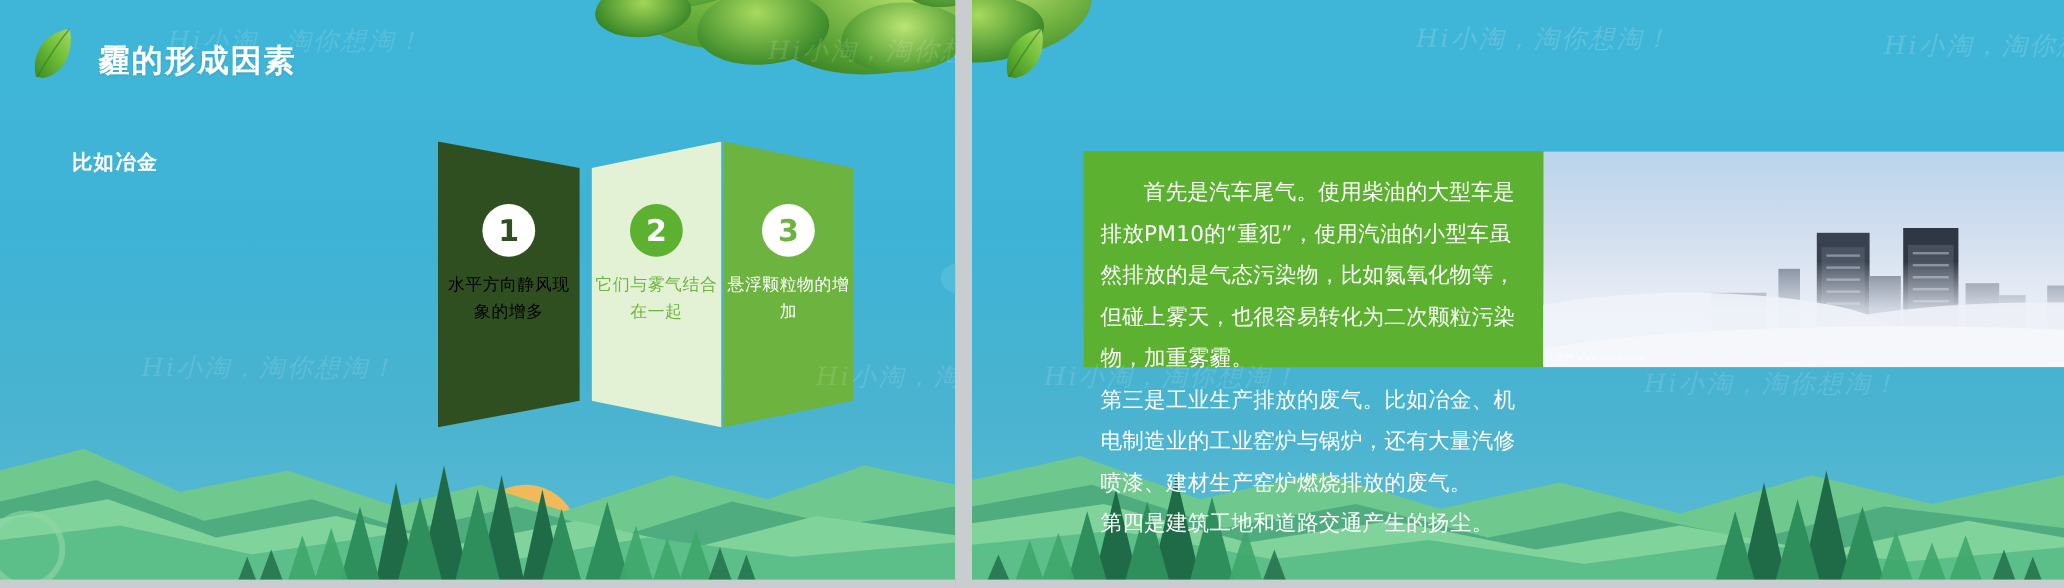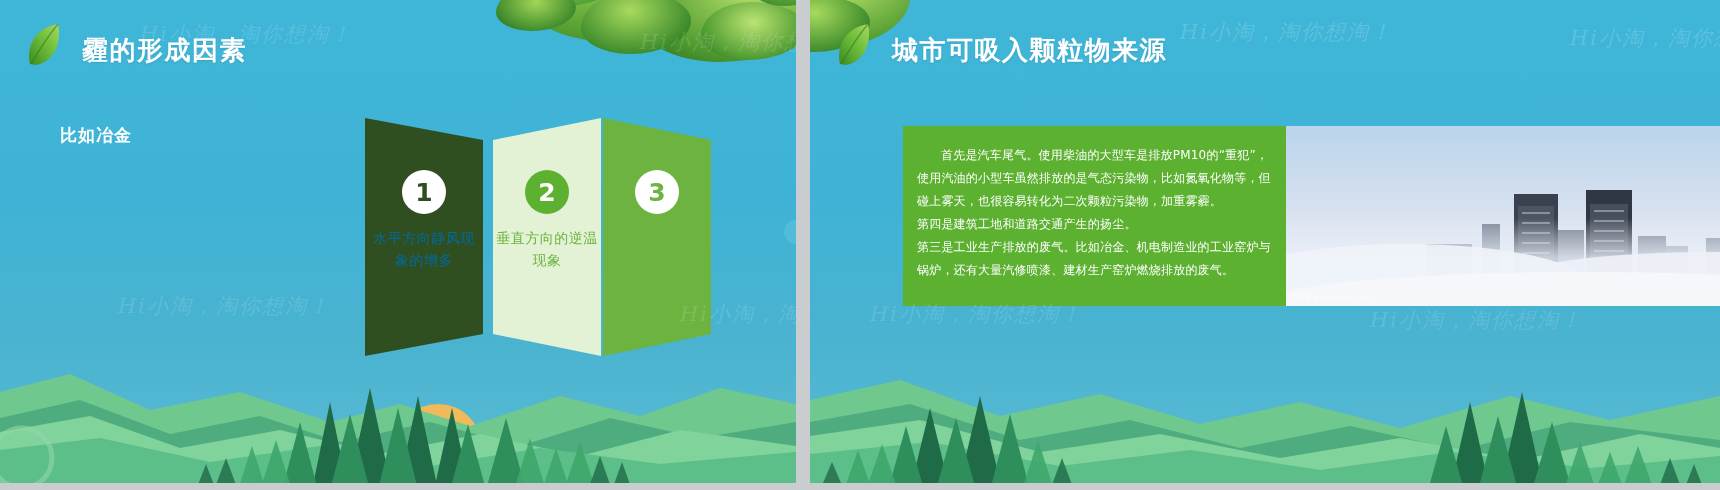--- a/index.html
+++ b/index.html
@@ -83,21 +83,21 @@
   
   .cloud { position:absolute; z-index:5; }
 
   
   .green-panel {
     position:absolute; left:93px; top:126px; width:1004px; height:180px;
     background:#5cb130; z-index:6;
   }
   .green-text {
     position:absolute; left:14px; top:18px; right:14px;
-    color:#ffffff; font-size:12px; line-height:1.92; letter-spacing:.2px;
+    color:#ffffff; font-size:18px; line-height:1.92; letter-spacing:.2px;
     font-family:"DejaVu Sans","Liberation Sans",sans-serif;
   }
   .photo {
     position:absolute; left:383px; top:0; width:621px; height:180px;
     overflow:hidden;
   }
   .photo svg { display:block; width:100%; height:100%; }
   .photo-watermark {
     position:absolute; left:4px; bottom:3px;
     font-size:7px; color:rgba(255,255,255,.75); letter-spacing:.2px;
@@ -172,48 +172,49 @@
       <div class="chev chev-1">
         <div class="shape">
           <svg viewBox="0 0 128 238" preserveAspectRatio="none">
             <polygon points="0,0 118,22 118,216 0,238" fill="#2f4f21"></polygon>
           </svg>
         </div>
         <div class="content" style="padding-right:10px;">
           <div class="badge" style="background:#ffffff;color:#2f4f21;">
             <span>1</span>
           </div>
-          <div class="chev-label" style="color:#0369a1;">水平方向静风现象的增多</div>
+          <div class="chev-label" style="color:#000000;">水平方向静风现象的增多</div>
         </div>
       </div>
 
       <div class="chev chev-2">
         <div class="shape">
           <svg viewBox="0 0 118 238" preserveAspectRatio="none">
             <polygon points="0,22 108,0 108,238 0,216" fill="#e3f2d4"></polygon>
           </svg>
         </div>
         <div class="content" style="padding-right:10px;">
           <div class="badge" style="background:#5cb130;color:#ffffff;">
             <span>2</span>
           </div>
-          <div class="chev-label" style="color:#6cb33f;">垂直方向的逆温现象</div>
+          <div class="chev-label" style="color:#6cb33f;">它们与雾气结合在一起</div>
         </div>
       </div>
 
       <div class="chev chev-3">
         <div class="shape">
           <svg viewBox="0 0 118 238" preserveAspectRatio="none">
             <polygon points="0,0 108,22 108,216 0,238" fill="#6cb33f"></polygon>
           </svg>
         </div>
         <div class="content" style="padding-right:10px;">
           <div class="badge" style="background:#ffffff;color:#6cb33f;">
             <span>3</span>
           </div>
+          <div class="chev-label" style="color:#ffffff;">悬浮颗粒物的增加</div>
         </div>
       </div>
     </div>
 
     <div class="landscape">
       <svg viewBox="0 0 796 160" preserveAspectRatio="none">
         <circle cx="438" cy="118" r="44" fill="#f0b95a"></circle>
         <polygon points="0,62 70,44 150,80 240,62 330,92 400,74 470,96 560,66 640,86 720,58 796,74 796,160 0,160" fill="#6fc98f"></polygon>
         <polygon points="0,88 80,70 170,104 260,86 340,112 430,92 520,116 610,88 700,108 796,92 796,160 0,160" fill="#4aa77c" opacity=".85"></polygon>
         <polygon points="0,102 90,86 180,118 280,100 380,124 480,104 580,126 680,100 796,116 796,160 0,160" fill="#7fd39b"></polygon>
@@ -274,28 +275,27 @@
             <linearGradient id="lg2" x1="0" y1="1" x2="1" y2="0">
               <stop offset="0%" stop-color="#3c8a20"></stop>
               <stop offset="55%" stop-color="#6fbe3a"></stop>
               <stop offset="100%" stop-color="#a7d85f"></stop>
             </linearGradient>
           </defs>
           <path d="M6 42 C2 26 10 6 34 2 C38 20 30 40 12 43 Z" fill="url(#lg2)"></path>
           <path d="M7 42 C14 30 24 14 34 2" stroke="#2f7a1e" stroke-width="1.2" fill="none" opacity=".6"></path>
         </svg>
       </div>
-      <div class="title">城市可吸入颗粒物来源</div>
     </div>
 
     <div class="green-panel">
       <div class="green-text" style="width:360px;">
         <div style="text-indent:2em;">首先是汽车尾气。使用柴油的大型车是排放PM10的“重犯”，使用汽油的小型车虽然排放的是气态污染物，比如氮氧化物等，但碰上雾天，也很容易转化为二次颗粒污染物，加重雾霾。</div>
+        <div>第三是工业生产排放的废气。比如冶金、机电制造业的工业窑炉与锅炉，还有大量汽修喷漆、建材生产窑炉燃烧排放的废气。</div>
         <div>第四是建筑工地和道路交通产生的扬尘。</div>
-        <div>第三是工业生产排放的废气。比如冶金、机电制造业的工业窑炉与锅炉，还有大量汽修喷漆、建材生产窑炉燃烧排放的废气。</div>
       </div>
 
       <div class="photo">
         <svg viewBox="0 0 621 180" preserveAspectRatio="none">
           <defs>
             <linearGradient id="skyph" x1="0" y1="0" x2="0" y2="1">
               <stop offset="0%" stop-color="#b9d4ec"></stop>
               <stop offset="30%" stop-color="#cddcee"></stop>
               <stop offset="60%" stop-color="#dfe6f2"></stop>
               <stop offset="100%" stop-color="#eceff6"></stop>

